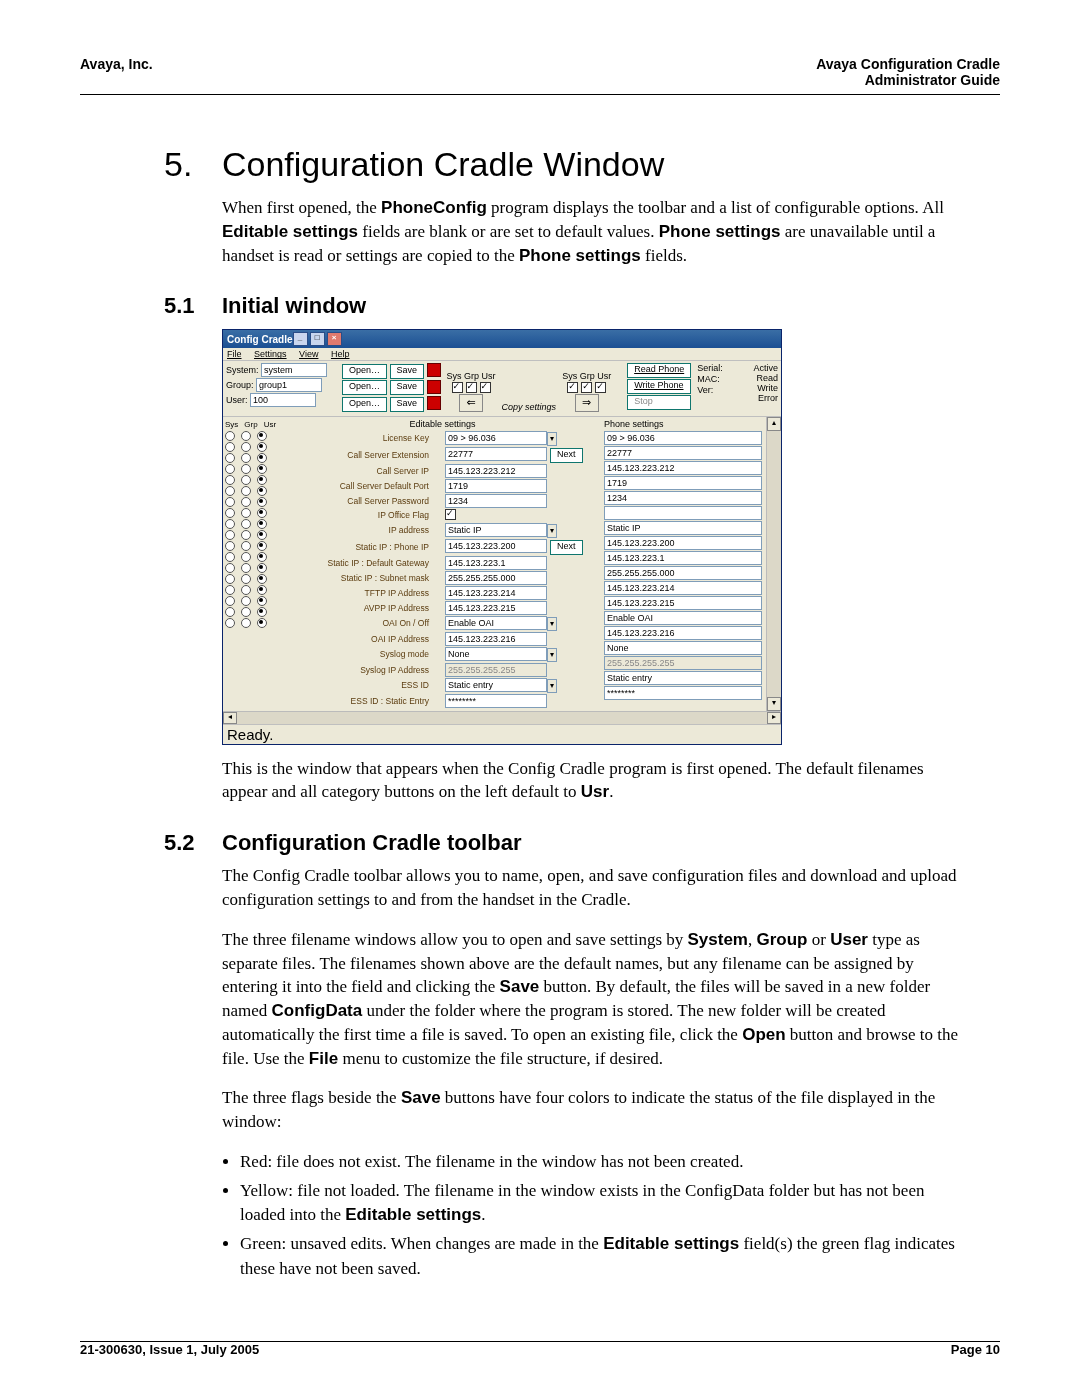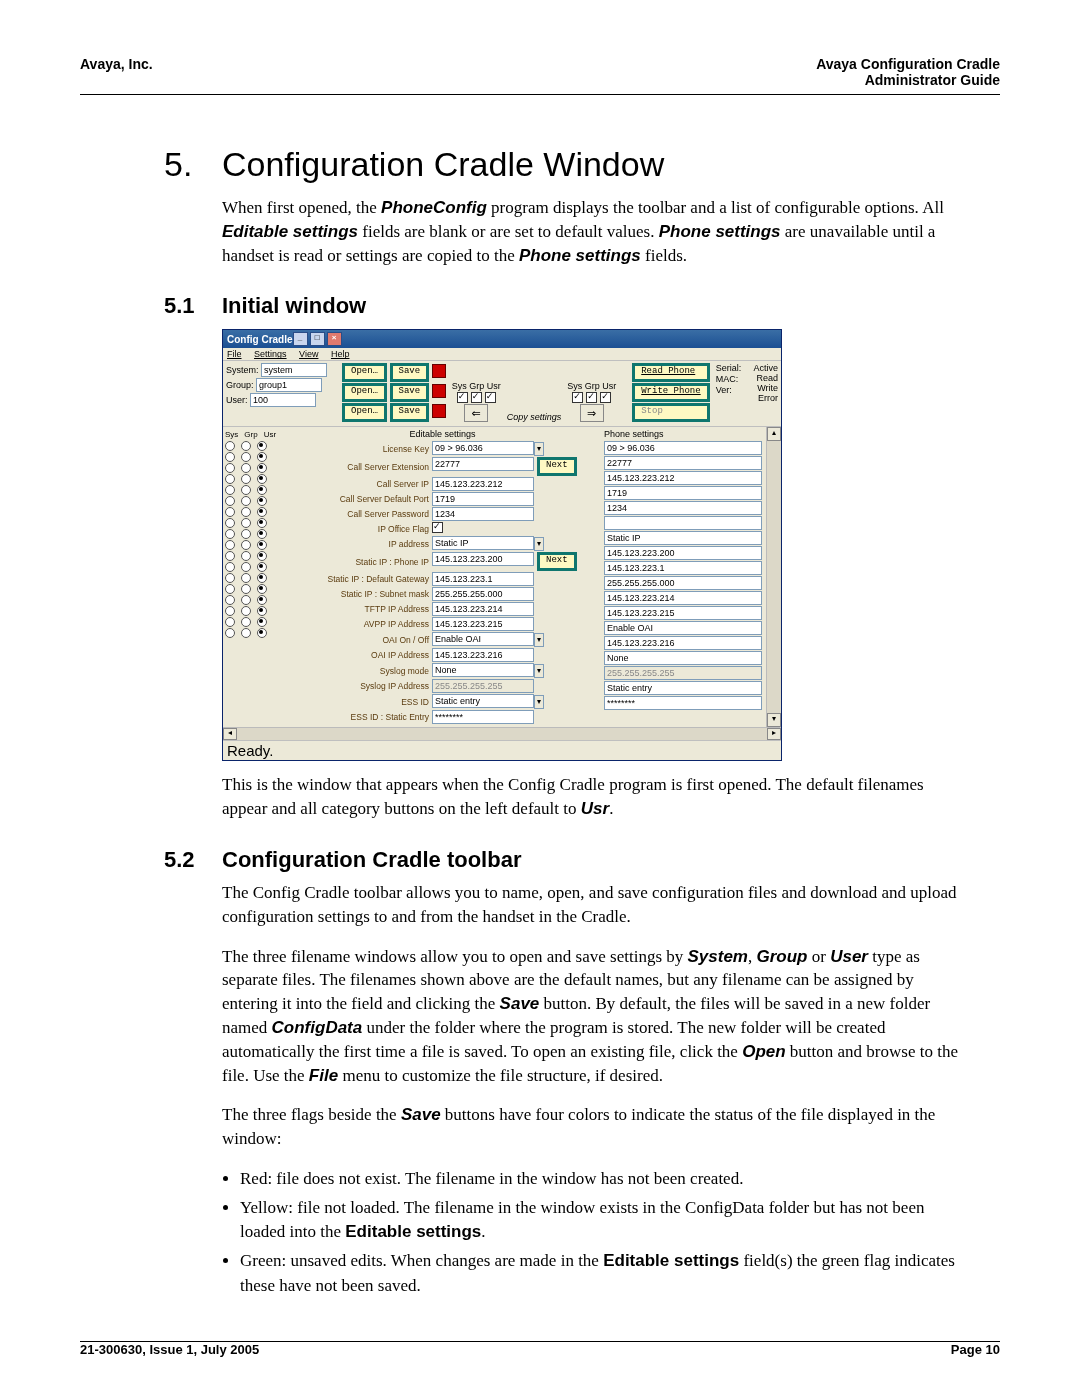--- a/index.html
+++ b/index.html
@@ -52,21 +52,20 @@
     width: 58px;
   }
   .body-para {
     font-size: 17px;
     line-height: 1.4;
     margin: 8px 0 16px 58px;
   }
   .body-para b, .body-para strong {
     font-family: Arial, Helvetica, sans-serif;
     font-weight: bold;
-    font-style: italic;
   }
   h2.section {
     font-family: Arial, Helvetica, sans-serif;
     font-weight: bold;
     font-size: 22px;
     margin: 26px 0 8px 0;
     display: flex;
   }
   h2.section .num { width: 58px; }
   ul.bullets {
@@ -119,22 +118,22 @@
     border-bottom:1px solid #bfbfbf;
     gap:6px;
   }
   .ss-col { display:flex; flex-direction:column; gap:1px; }
   .ss-lbl { font-size:9px; }
   .ss-inp {
     background:#fff; border:1px solid #7f9db9; padding:0 2px; height:12px;
     font-size:9px; line-height:12px; display:inline-block;
   }
   .ss-btn {
-    background:#fef9c3; border:3px solid #0f766e; padding:0 6px; height:13px;
-    font-size:9px; line-height:11px; display:inline-block;font-family:Liberation Mono, monospace;
+    background:#ffffff; border:1px solid #0f766e; padding:0 6px; height:13px;
+    font-size:9px; line-height:11px; display:inline-block;
   }
   .ss-flag { width:12px; height:12px; background:#c00; border:1px solid #600; display:inline-block; vertical-align:middle;}
   .ss-chks { display:flex; gap:3px; align-items:flex-end;}
   .ss-chk { width:9px; height:9px; border:1px solid #333; background:#fff; position:relative; display:inline-block;}
   .ss-chk::after{content:"✓"; position:absolute; top:-2px; left:0; font-size:9px;}
   .ss-arrow {
     width:22px; height:16px; border:1px solid #888; background:#ece9d8;
     display:flex; align-items:center; justify-content:center; font-size:11px;
   }
   .ss-right-toolbar {display:flex; flex-direction:column; gap:1px; font-size:9px;}
@@ -150,21 +149,21 @@
   .ss-radio-row { display:flex; gap:6px; margin-bottom:1px;}
   .ss-radio {
     width:8px; height:8px; border:1px solid #555; border-radius:50%; background:#fff;
     display:inline-block; position:relative;
   }
   .ss-radio.sel::after{
     content:""; position:absolute; left:1px; top:1px; width:4px; height:4px; border-radius:50%; background:#000;
   }
   .ss-fields { flex:1; padding:2px 4px;}
   .ss-section-head{ font-size:9px; text-align:center; margin-bottom:2px;}
-  .ss-row { display:flex; align-items:center; gap:3px; margin-bottom:1px; }
+  .ss-row { display:flex; align-items:center; gap:16px; margin-bottom:1px; }
   .ss-row .lab { width:140px; text-align:right; font-size:8.5px; color:#5a3b0e;}
   .ss-row .inp { flex:1;}
   .ss-row .inp .ss-inp { width:96px; }
   .ss-phone-col { width:158px; padding:2px 4px;}
   .ss-phone-col .val {
     display:block; background:#fff; border:1px solid #7f9db9; height:12px;
     font-size:9px; padding:0 2px; margin-bottom:1px; line-height:12px;
   }
   .ss-phone-col .val.gray { background:#ece9d8; color:#888;}
   .ss-scroll {

